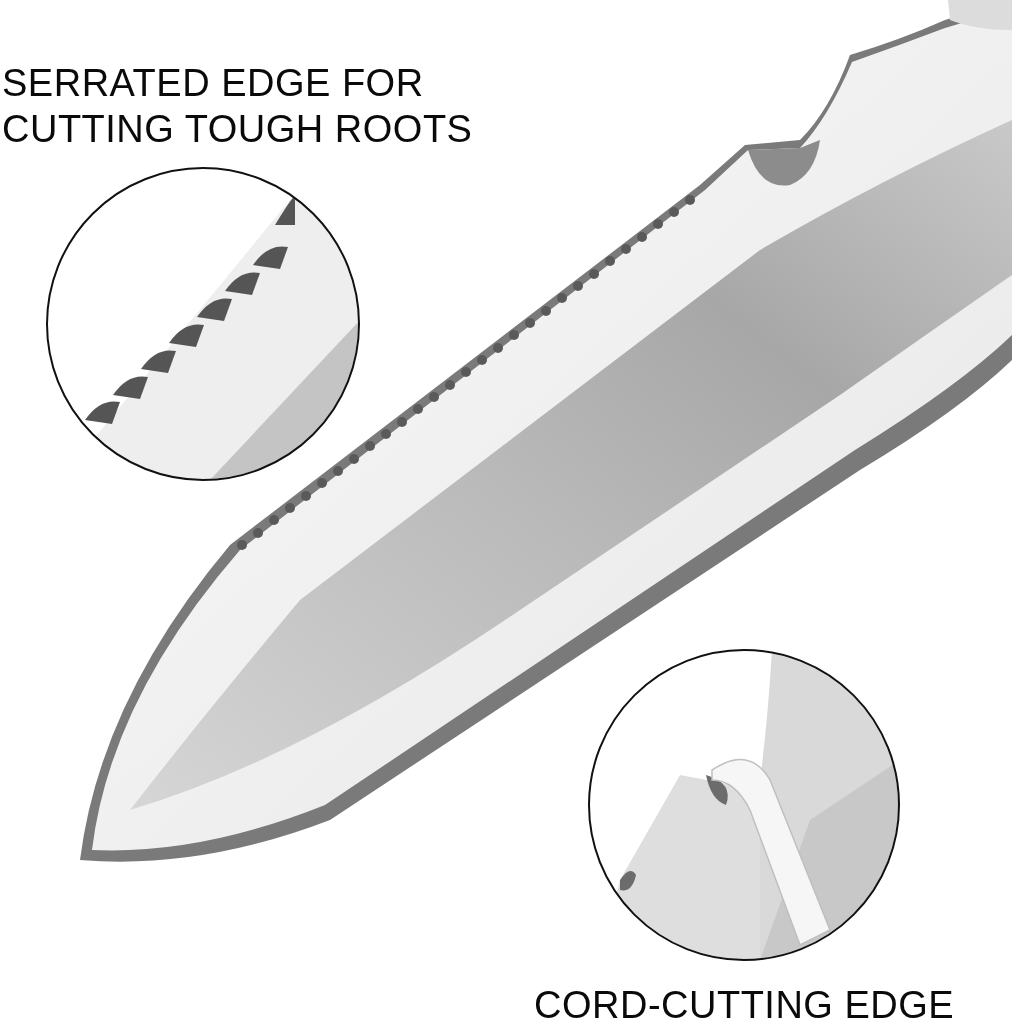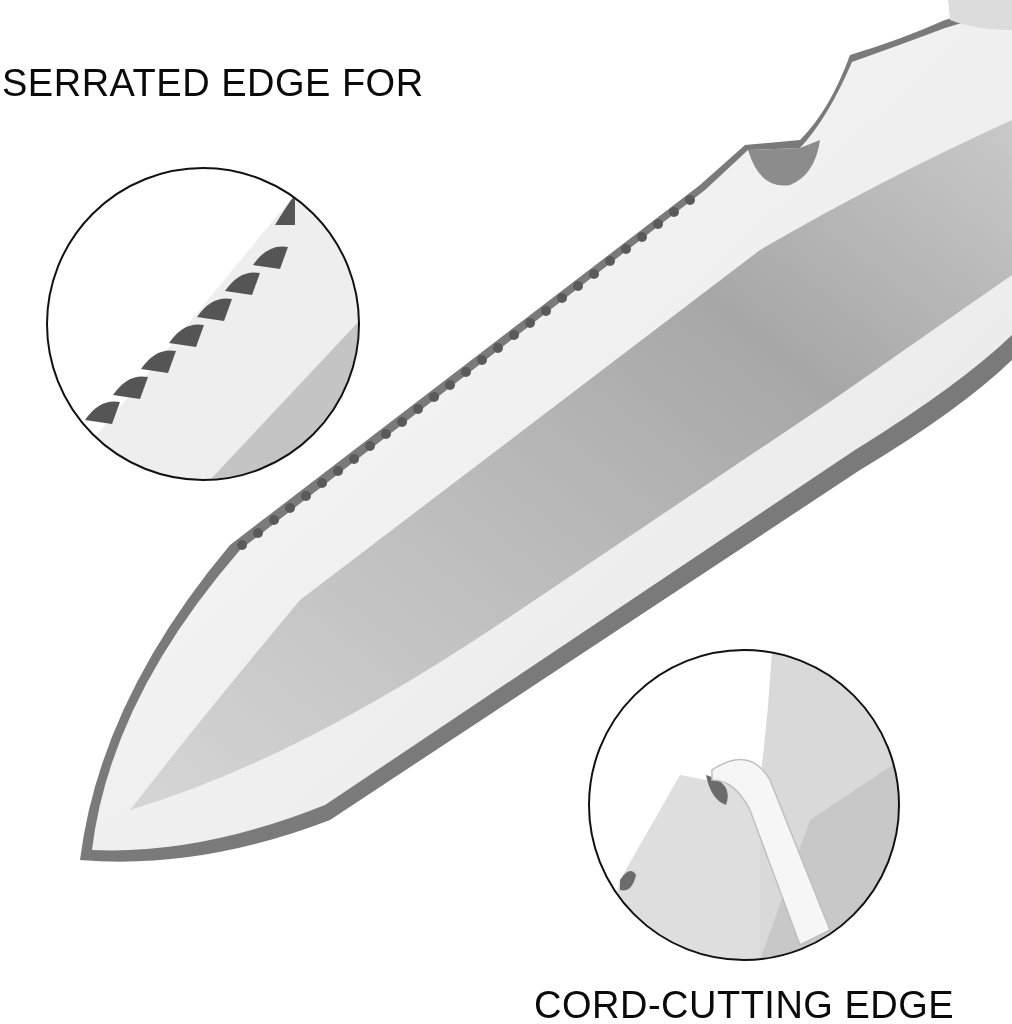--- a/index.html
+++ b/index.html
@@ -112,15 +112,16 @@
         <path d="M 620 880 q 10 -15 16 -5 q -4 18 -16 15 z" fill="#6c6c6c"></path>
         <path d="M 706 775 q 28 8 20 30 q -15 -5 -20 -30 z" fill="#6c6c6c"></path>
         <path d="M 712 770 Q 750 745 770 780 L 830 930 L 800 945 L 750 810 Q 735 780 712 780 Z" fill="#f6f6f6" stroke="#bfbfbf" stroke-width="1.5"></path>
       </g>
       <circle cx="744" cy="805" r="155" fill="none" stroke="#111111" stroke-width="2"></circle>
     </g>
   </svg>
 
   <div class="label label-top">
     <div>SERRATED EDGE FOR</div>
+    <div>CUTTING TOUGH ROOTS</div>
   </div>
   <div class="label label-bottom">CORD-CUTTING EDGE</div>
 </div>
 
 </body></html>

